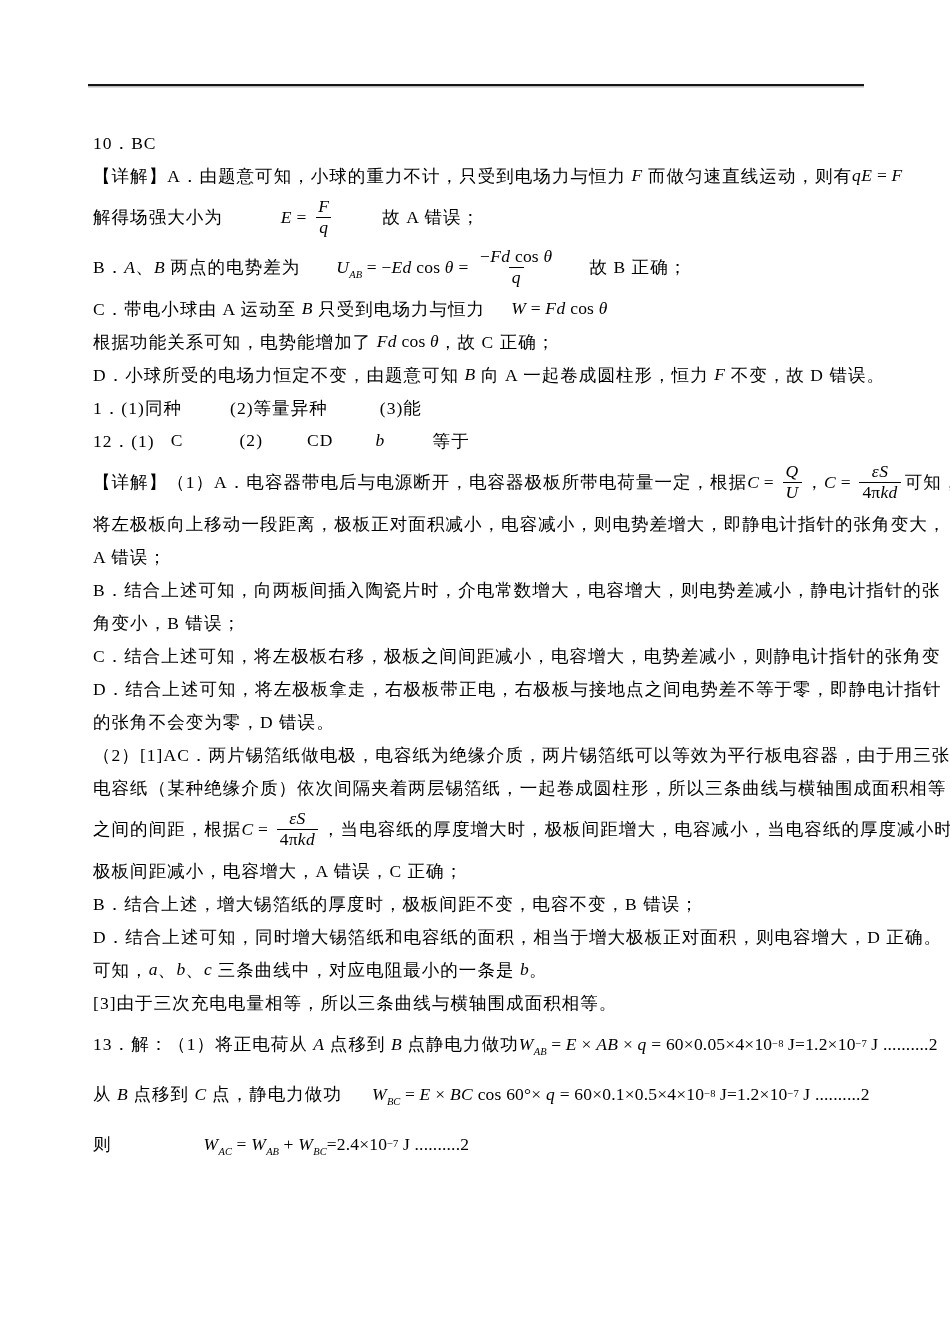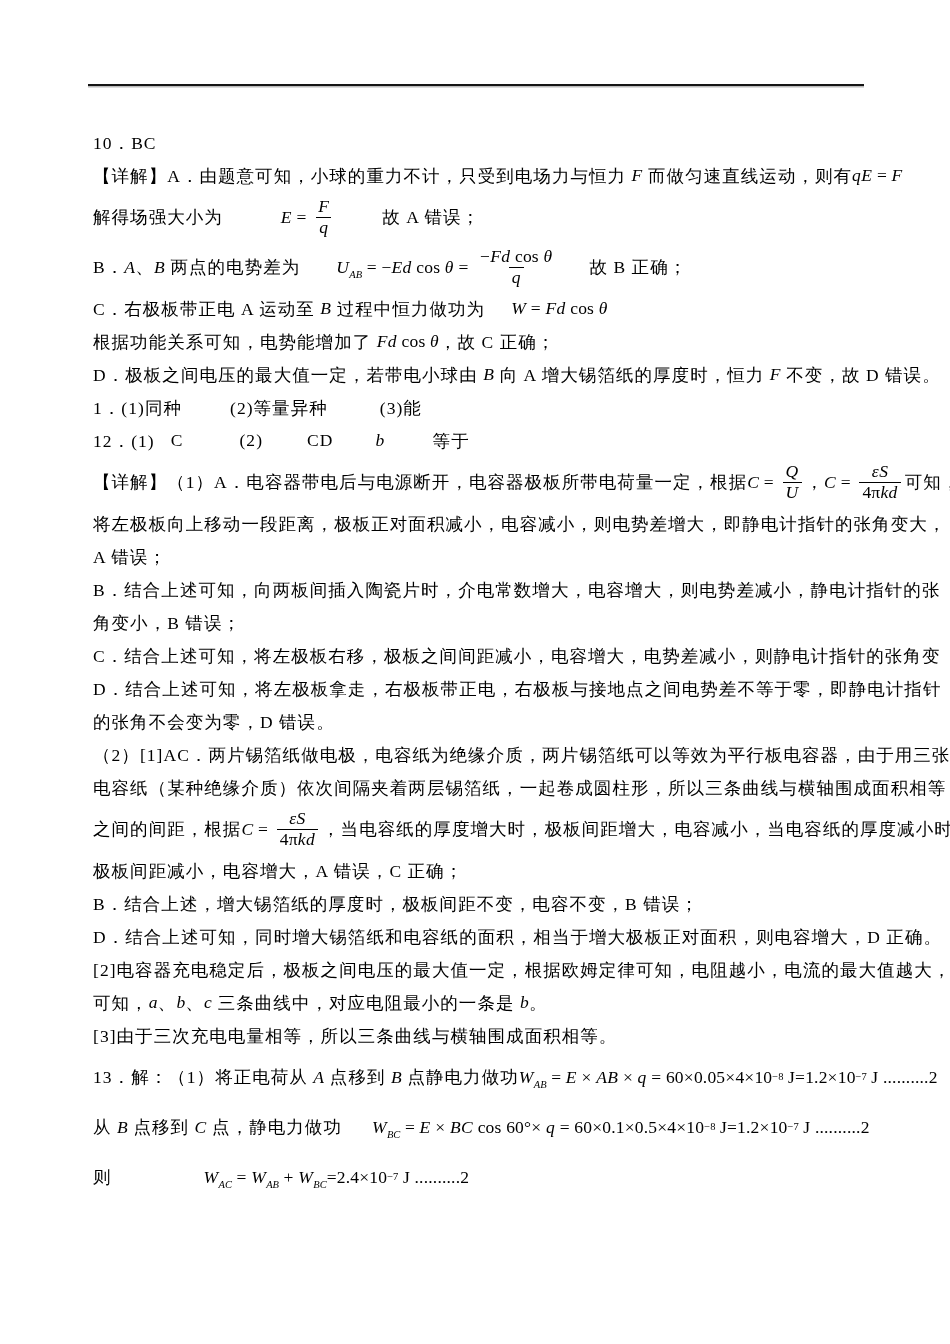--- a/index.html
+++ b/index.html
@@ -39,39 +39,38 @@
 </head>
 <body>
 
 <div class="page">
   <div class="header-rule"></div>
   <div class="content" id="doc-content">
       <div class="ln"><span class="cjk">10．BC</span></div>
       <div class="ln"><span class="cjk">【详解】A．由题意可知，小球的重力不计，只受到电场力与恒力 </span><span class="var">F</span><span class="cjk"> 而做匀速直线运动，则有</span><span class="gap" style="width: 26px;"></span><span class="var">qE</span><span class="rm"> = </span><span class="var">F</span></div>
       <div class="ln tall"><span class="cjk">解得场强大小为</span><span class="gap" style="width: 58px;"></span><span class="var">E</span><span class="rm"> = </span><span class="frac"><span class="fn"><span class="var">F</span></span><span class="fd"><span class="var">q</span></span></span><span class="gap" style="width: 46px;"></span><span class="cjk">故 A 错误；</span></div>
       <div class="ln tall"><span class="cjk">B．</span><span class="var">A</span><span class="cjk">、</span><span class="var">B</span><span class="cjk"> 两点的电势差为</span><span class="gap" style="width: 36px;"></span><span class="rm"><span class="var">U</span><sub class="s">AB</sub></span><span class="rm"> = −</span><span class="var">Ed</span><span class="rm"> cos </span><span class="var">θ</span><span class="rm"> = </span><span class="frac"><span class="fn"><span class="rm">−</span><span class="var">Fd</span><span class="rm"> cos </span><span class="var">θ</span></span><span class="fd"><span class="var">q</span></span></span><span class="gap" style="width: 30px;"></span><span class="cjk">故 B 正确；</span></div>
-      <div class="ln"><span class="cjk">C．右极板带正电 A 运动至 </span><span class="var">B</span><span class="cjk"> 过程中恒力做功为</span><span class="gap" style="width: 26px;"></span><span class="var">W</span><span class="rm"> = </span><span class="var">Fd</span><span class="rm"> cos </span><span class="var">θ</span></div>
+      <div class="ln"><span class="cjk">C．带电小球由 A 运动至 </span><span class="var">B</span><span class="cjk"> 只受到电场力与恒力</span><span class="gap" style="width: 26px;"></span><span class="var">W</span><span class="rm"> = </span><span class="var">Fd</span><span class="rm"> cos </span><span class="var">θ</span></div>
       <div class="ln"><span class="cjk">根据功能关系可知，电势能增加了 </span><span class="var">Fd</span><span class="rm"> cos </span><span class="var">θ</span><span class="cjk">，故 C 正确；</span></div>
-      <div class="ln"><span class="cjk">D．极板之间电压的最大值一定，若带电小球由 </span><span class="var">B</span><span class="cjk"> 向 A 增大锡箔纸的厚度时，恒力 </span><span class="var">F</span><span class="cjk"> 不变，故 D 错误。</span></div>
+      <div class="ln"><span class="cjk">D．小球所受的电场力恒定不变，由题意可知 </span><span class="var">B</span><span class="cjk"> 向 A 一起卷成圆柱形，恒力 </span><span class="var">F</span><span class="cjk"> 不变，故 D 错误。</span></div>
       <div class="ln"><span class="cjk">1．(1)同种</span><span class="gap" style="width: 48px;"></span><span class="cjk">(2)等量异种</span><span class="gap" style="width: 52px;"></span><span class="cjk">(3)能</span></div>
       <div class="ln"><span class="cjk">12．(1)</span><span class="gap" style="width: 16px;"></span><span class="cjk">C</span><span class="gap" style="width: 56px;"></span><span class="cjk">(2)</span><span class="gap" style="width: 44px;"></span><span class="cjk">CD</span><span class="gap" style="width: 42px;"></span><span class="var">b</span><span class="gap" style="width: 48px;"></span><span class="cjk">等于</span></div>
       <div class="ln tall"><span class="cjk">【详解】（1）A．电容器带电后与电源断开，电容器极板所带电荷量一定，根据</span><span class="var">C</span><span class="rm"> = </span><span class="frac"><span class="fn"><span class="var">Q</span></span><span class="fd"><span class="var">U</span></span></span><span class="cjk">，</span><span class="gap" style="width: 8px;"></span><span class="var">C</span><span class="rm"> = </span><span class="frac"><span class="fn"><span class="var">εS</span></span><span class="fd"><span class="rm">4π</span><span class="var">kd</span></span></span><span class="cjk">可知，</span></div>
       <div class="ln"><span class="cjk">将左极板向上移动一段距离，极板正对面积减小，电容减小，则电势差增大，即静电计指针的张角变大，</span></div>
       <div class="ln"><span class="cjk">A 错误；</span></div>
       <div class="ln"><span class="cjk">B．结合上述可知，向两板间插入陶瓷片时，介电常数增大，电容增大，则电势差减小，静电计指针的张</span></div>
       <div class="ln"><span class="cjk">角变小，B 错误；</span></div>
       <div class="ln"><span class="cjk">C．结合上述可知，将左极板右移，极板之间间距减小，电容增大，电势差减小，则静电计指针的张角变</span></div>
       <div class="ln"><span class="cjk">D．结合上述可知，将左极板拿走，右极板带正电，右极板与接地点之间电势差不等于零，即静电计指针</span></div>
       <div class="ln"><span class="cjk">的张角不会变为零，D 错误。</span></div>
       <div class="ln"><span class="cjk">（2）[1]AC．两片锡箔纸做电极，电容纸为绝缘介质，两片锡箔纸可以等效为平行板电容器，由于用三张</span></div>
       <div class="ln"><span class="cjk">电容纸（某种绝缘介质）依次间隔夹着两层锡箔纸，一起卷成圆柱形，所以三条曲线与横轴围成面积相等</span></div>
       <div class="ln tall"><span class="cjk">之间的间距，根据</span><span class="var">C</span><span class="rm"> = </span><span class="frac"><span class="fn"><span class="var">εS</span></span><span class="fd"><span class="rm">4π</span><span class="var">kd</span></span></span><span class="cjk">，当电容纸的厚度增大时，极板间距增大，电容减小，当电容纸的厚度减小时，</span></div>
       <div class="ln"><span class="cjk">极板间距减小，电容增大，A 错误，C 正确；</span></div>
       <div class="ln"><span class="cjk">B．结合上述，增大锡箔纸的厚度时，极板间距不变，电容不变，B 错误；</span></div>
       <div class="ln"><span class="cjk">D．结合上述可知，同时增大锡箔纸和电容纸的面积，相当于增大极板正对面积，则电容增大，D 正确。</span></div>
-      <div class="ln"><span class="cjk">[2]电容器充电稳定后，极板之间电压的最大值一定，根据欧姆定律可知，电阻越小，电流的最大值越大，</span></div>
       <div class="ln"><span class="cjk">可知，</span><span class="var">a</span><span class="cjk">、</span><span class="var">b</span><span class="cjk">、</span><span class="var">c</span><span class="cjk"> 三条曲线中，对应电阻最小的一条是 </span><span class="var">b</span><span class="cjk">。</span></div>
       <div class="ln"><span class="cjk">[3]由于三次充电电量相等，所以三条曲线与横轴围成面积相等。</span></div>
       <div class="ln tall"><span class="cjk">13．解：（1）将正电荷从 </span><span class="var">A</span><span class="cjk"> 点移到 </span><span class="var">B</span><span class="cjk"> 点静电力做功</span><span class="gap" style="width: 26px;"></span><span class="rm"><span class="var">W</span><sub class="s">AB</sub></span><span class="rm"> = </span><span class="var">E</span><span class="rm"> × </span><span class="var">AB</span><span class="rm"> × </span><span class="var">q</span><span class="rm"> = 60×0.05×4×10</span><sup class="e">−8</sup><span class="rm"> J=1.2×10</span><sup class="e">−7</sup><span class="rm"> J ..........2</span></div>
       <div class="ln tall"><span class="cjk">从 </span><span class="var">B</span><span class="cjk"> 点移到 </span><span class="var">C</span><span class="cjk"> 点，静电力做功</span><span class="gap" style="width: 30px;"></span><span class="rm"><span class="var">W</span><sub class="s">BC</sub></span><span class="rm"> = </span><span class="var">E</span><span class="rm"> × </span><span class="var">BC</span><span class="rm"> cos 60°× </span><span class="var">q</span><span class="rm"> = 60×0.1×0.5×4×10</span><sup class="e">−8</sup><span class="rm"> J=1.2×10</span><sup class="e">−7</sup><span class="rm"> J ..........2</span></div>
       <div class="ln tall"><span class="cjk">则</span><span class="gap" style="width: 92px;"></span><span class="rm"><span class="var">W</span><sub class="s">AC</sub></span><span class="rm"> = </span><span class="rm"><span class="var">W</span><sub class="s">AB</sub></span><span class="rm"> + </span><span class="rm"><span class="var">W</span><sub class="s">BC</sub></span><span class="rm">=2.4×10</span><sup class="e">−7</sup><span class="rm"> J ..........2</span></div>
     </div>
 </div>
 
 </body></html>

